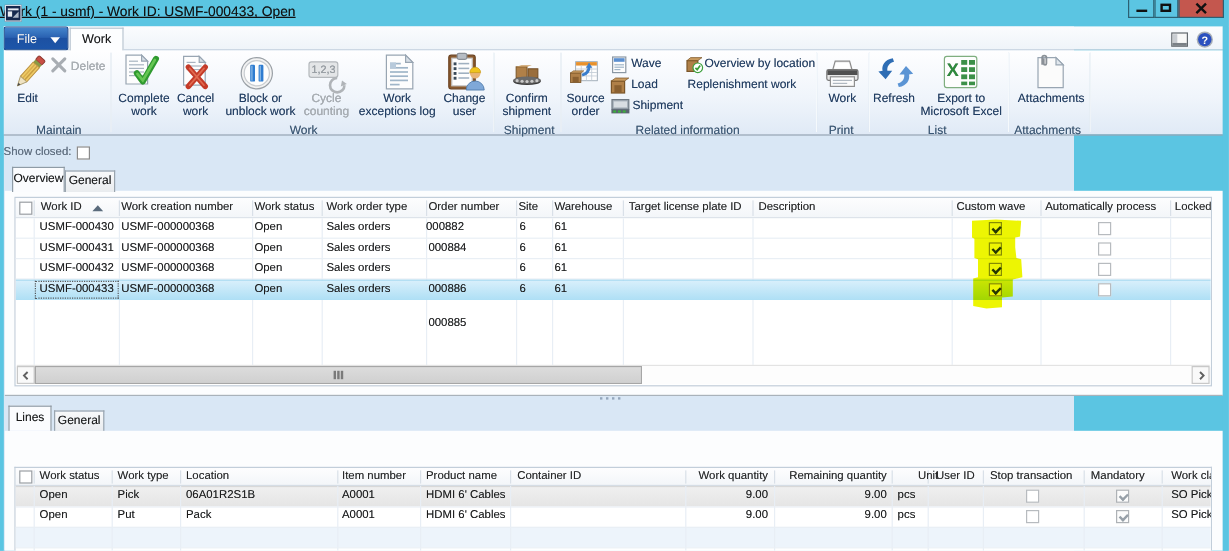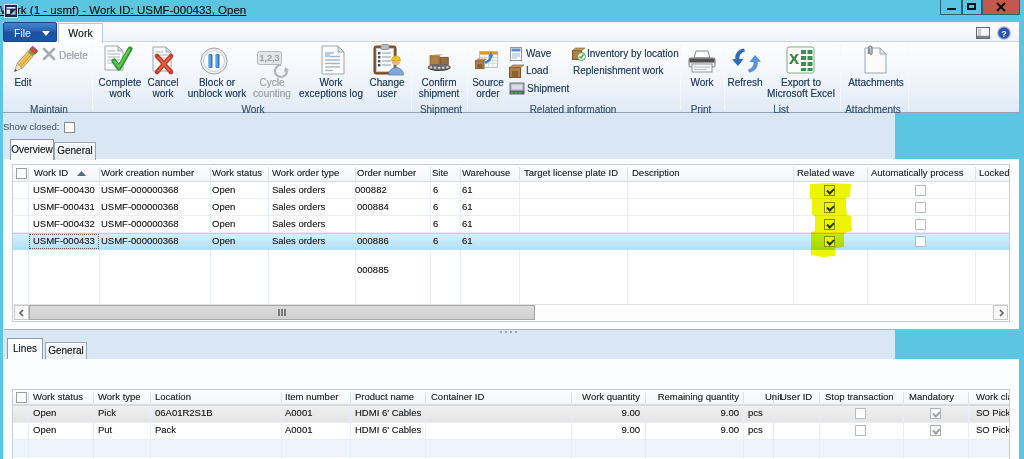--- a/index.html
+++ b/index.html
@@ -276,21 +276,21 @@
       </g>
   </svg>
   <div class="scap" style="left:524px;top:61px;">Shipment</div>
 
   <svg class="abs" style="left:569px;top:25px" width="14" height="14" viewBox="0 0 14 14">
     <rect x="0.5" y="3.5" width="9" height="9" fill="#B08048" stroke="#7A5528"></rect>
     <path d="M0.5 3.5 L3.5 1 L13 1 L9.5 3.5 Z" fill="#C89A5E" stroke="#7A5528" stroke-width="0.6"></path>
     <circle cx="9.5" cy="9.5" r="4" fill="#fff" stroke="#3CA03C"></circle>
     <path d="M7.5 9.5 L9 11 L11.5 7.5" stroke="#3CA03C" stroke-width="1.4" fill="none"></path>
   </svg>
-  <div class="scap" style="left:584px;top:26px;">Inventory by location</div>
+  <div class="scap" style="left:584px;top:26px;">Overview by location</div>
   <div class="scap" style="left:570px;top:43px;">Replenishment work</div>
 
   <svg class="abs" style="left:685px;top:28px" width="28" height="23" viewBox="0 0 28 23">
     <path d="M6 8 L8 1 L20 1 L22 8 Z" fill="#F2F2F2" stroke="#8A8A8A"></path>
     <path d="M8.5 2.5 L19.5 2.5 L20.5 7 L7.5 7 Z" fill="#fff"></path>
     <rect x="1" y="8" width="26" height="9" rx="1.5" fill="#E8E8E8" stroke="#787878"></rect>
     <rect x="1.5" y="8.5" width="25" height="4" fill="#505050"></rect>
     <rect x="4" y="14" width="20" height="8" fill="#FBFBFB" stroke="#909090"></rect>
     <g stroke="#B0B8C0" stroke-width="1">
         <line x1="6" y1="17" x2="22" y2="17"></line>
@@ -356,21 +356,21 @@
           <path d="M4.5 0 L9 5 L0 5 Z" fill="#5A6B7C"></path>
         </svg>
       <div class="htxt" style="left:88px;top:2px;">Work creation number</div>
       <div class="htxt" style="left:199px;top:2px;">Work status</div>
       <div class="htxt" style="left:259px;top:2px;">Work order type</div>
       <div class="htxt" style="left:344px;top:2px;">Order number</div>
       <div class="htxt" style="left:419px;top:2px;">Site</div>
       <div class="htxt" style="left:449px;top:2px;">Warehouse</div>
       <div class="htxt" style="left:511px;top:2px;">Target license plate ID</div>
       <div class="htxt" style="left:619px;top:2px;">Description</div>
-      <div class="htxt" style="left:784px;top:2px;">Related wave</div>
+      <div class="htxt" style="left:784px;top:2px;">Custom wave</div>
       <div class="htxt" style="left:858px;top:2px;">Automatically process</div>
       <div class="htxt" style="left:966px;top:2px;">Locked</div>
     </div>
 
     <div class="abs" style="left:0;top:17px;width:996px;height:124px;background:#fff;">
 
       <div class="vline" style="left:15px;top:0;height:124px;"></div>
       <div class="vline" style="left:86px;top:0;height:124px;"></div>
       <div class="vline" style="left:197px;top:0;height:124px;"></div>
       <div class="vline" style="left:255px;top:0;height:124px;"></div>

